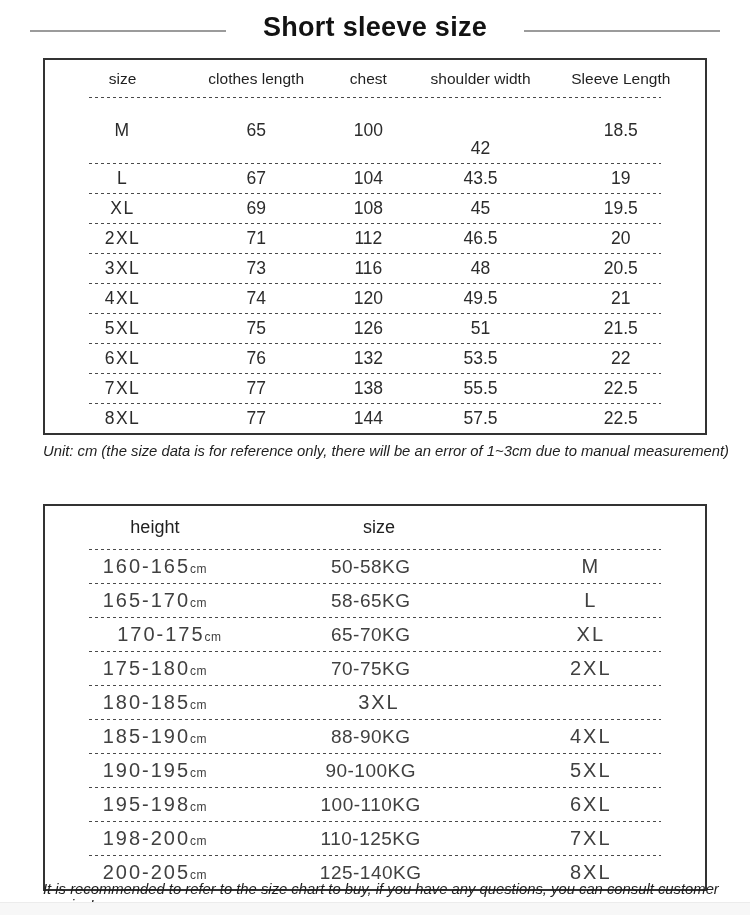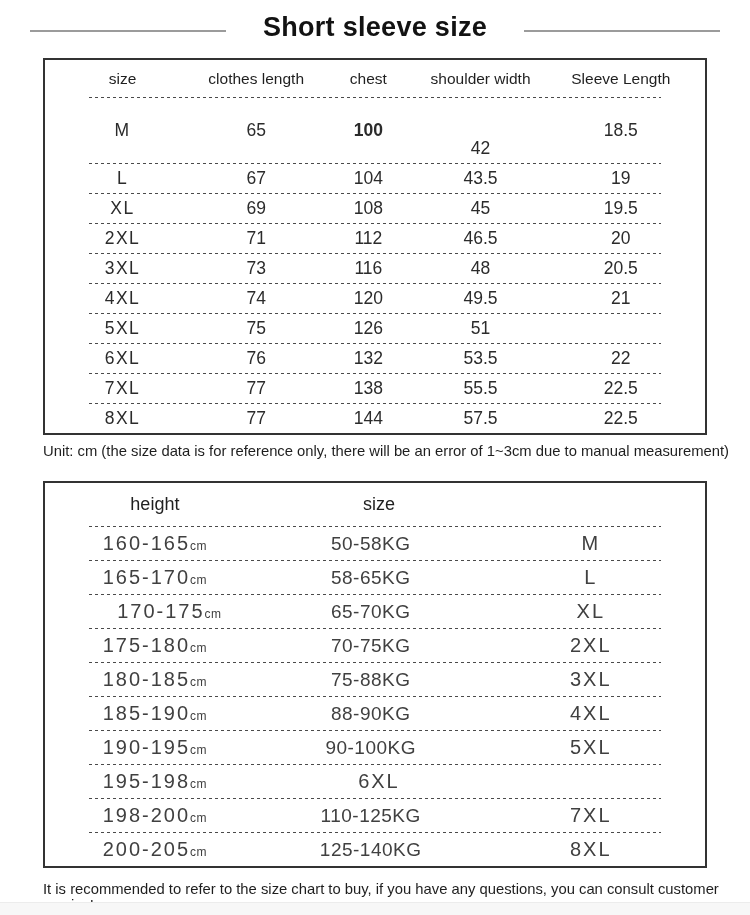--- a/index.html
+++ b/index.html
@@ -18,21 +18,21 @@
   .hline{width:196px;height:2px;background:#9b9b9b;margin-top:8px;}
   .title{margin:0;font-size:27px;font-weight:700;color:#121212;letter-spacing:.3px;}
 
   
   .table-box{
     position:absolute;left:43px;width:664px;box-sizing:border-box;
     border:2px solid #333;background:#fff;
     display:flex;flex-direction:column;
   }
   .t1{top:58px;height:377px;}
-  .t2{top:481px;height:387px;}
+  .t2{top:504px;height:387px;}
 
   .t-header,.t-row{display:flex;align-items:center;flex:1 1 auto;}
   .t1 .t-header{flex:0 0 37px;}
   .t2 .t-header{flex:0 0 43px;}
 
   .dash{
     flex:0 0 1px;height:1px;margin:0 44px;
     background:repeating-linear-gradient(to right,#4a4a4a 0 3px,transparent 3px 6px);
   }
 
@@ -43,21 +43,21 @@
   .t1 .t-row .cell.col0{letter-spacing:1.5px;}
 
   .t2 .t-header .cell{font-size:18px;color:#1f1f1f;}
   .t2 .t-row .cell{font-size:20px;color:#404040;letter-spacing:2px;}
   .t2 .t-row .cell.weight{font-size:19px;letter-spacing:.5px;}
   .t2 .unit{font-size:12px;letter-spacing:.5px;}
 
   
   .note{
     position:absolute;left:43px;margin:0;
-    font-size:14.8px;color:#1e1e1e;letter-spacing:0;
+    font-size:14.8px;color:#1e1e1e;letter-spacing:0;font-style:italic;
   }
   .note-unit{top:443px;}
   .note-service{top:881px;}
 
   .footer-strip{
     position:absolute;left:0;bottom:0;width:750px;height:12px;
     background:#f7f7f7;border-top:1px solid #ececec;
   }
 </style>
 </head>
@@ -76,21 +76,21 @@
         <span class="cell col0" style="width: 23.5%;">size</span>
         <span class="cell col1" style="width: 17%;">clothes length</span>
         <span class="cell col2" style="width: 17%;">chest</span>
         <span class="cell col3" style="width: 17%;">shoulder width</span>
         <span class="cell col4" style="width: 25.5%;">Sleeve Length</span>
       </div>
       <div class="dash"></div>
       <div class="t-row">
         <span class="cell col0" style="width: 23.5%;">M</span>
         <span class="cell col1" style="width: 17%;">65</span>
-        <span class="cell col2" style="width: 17%; font-weight: bold;">100</span>
+        <span class="cell col2" style="width: 17%;">100</span>
         <span class="cell col3" style="width: 17%; margin-top: 36px;">42</span>
         <span class="cell col4" style="width: 25.5%;">18.5</span>
       </div>
       <div class="dash"></div>
       <div class="t-row">
         <span class="cell col0" style="width: 23.5%;">L</span>
         <span class="cell col1" style="width: 17%;">67</span>
         <span class="cell col2" style="width: 17%;">104</span>
         <span class="cell col3" style="width: 17%;">43.5</span>
         <span class="cell col4" style="width: 25.5%;">19</span>
@@ -126,20 +126,21 @@
         <span class="cell col2" style="width: 17%;">120</span>
         <span class="cell col3" style="width: 17%;">49.5</span>
         <span class="cell col4" style="width: 25.5%;">21</span>
       </div>
       <div class="dash"></div>
       <div class="t-row">
         <span class="cell col0" style="width: 23.5%;">5XL</span>
         <span class="cell col1" style="width: 17%;">75</span>
         <span class="cell col2" style="width: 17%;">126</span>
         <span class="cell col3" style="width: 17%;">51</span>
+        <span class="cell col4" style="width: 25.5%;">21.5</span>
       </div>
       <div class="dash"></div>
       <div class="t-row">
         <span class="cell col0" style="width: 23.5%;">6XL</span>
         <span class="cell col1" style="width: 17%;">76</span>
         <span class="cell col2" style="width: 17%;">132</span>
         <span class="cell col3" style="width: 17%;">53.5</span>
         <span class="cell col4" style="width: 25.5%;">22</span>
       </div>
       <div class="dash"></div>
@@ -187,38 +188,38 @@
       </div>
       <div class="dash"></div>
       <div class="t-row">
         <span class="cell height" style="width: 33.3%;"><span>175-180</span><span class="unit">cm</span></span>
         <span class="cell weight" style="width: 32.1%;">70-75KG</span>
         <span class="cell size" style="width: 34.6%;">2XL</span>
       </div>
       <div class="dash"></div>
       <div class="t-row">
         <span class="cell height" style="width: 33.3%;"><span>180-185</span><span class="unit">cm</span></span>
-        <span class="cell weight" style="width: 32.1%;">75-88KG</span>
         <span class="cell size" style="width: 34.6%;">3XL</span>
       </div>
       <div class="dash"></div>
       <div class="t-row">
         <span class="cell height" style="width: 33.3%;"><span>185-190</span><span class="unit">cm</span></span>
         <span class="cell weight" style="width: 32.1%;">88-90KG</span>
         <span class="cell size" style="width: 34.6%;">4XL</span>
       </div>
       <div class="dash"></div>
       <div class="t-row">
         <span class="cell height" style="width: 33.3%;"><span>190-195</span><span class="unit">cm</span></span>
         <span class="cell weight" style="width: 32.1%;">90-100KG</span>
         <span class="cell size" style="width: 34.6%;">5XL</span>
       </div>
       <div class="dash"></div>
       <div class="t-row">
         <span class="cell height" style="width: 33.3%;"><span>195-198</span><span class="unit">cm</span></span>
+        <span class="cell weight" style="width: 32.1%;">100-110KG</span>
         <span class="cell size" style="width: 34.6%;">6XL</span>
       </div>
       <div class="dash"></div>
       <div class="t-row">
         <span class="cell height" style="width: 33.3%;"><span>198-200</span><span class="unit">cm</span></span>
         <span class="cell weight" style="width: 32.1%;">110-125KG</span>
         <span class="cell size" style="width: 34.6%;">7XL</span>
       </div>
       <div class="dash"></div>
       <div class="t-row">

